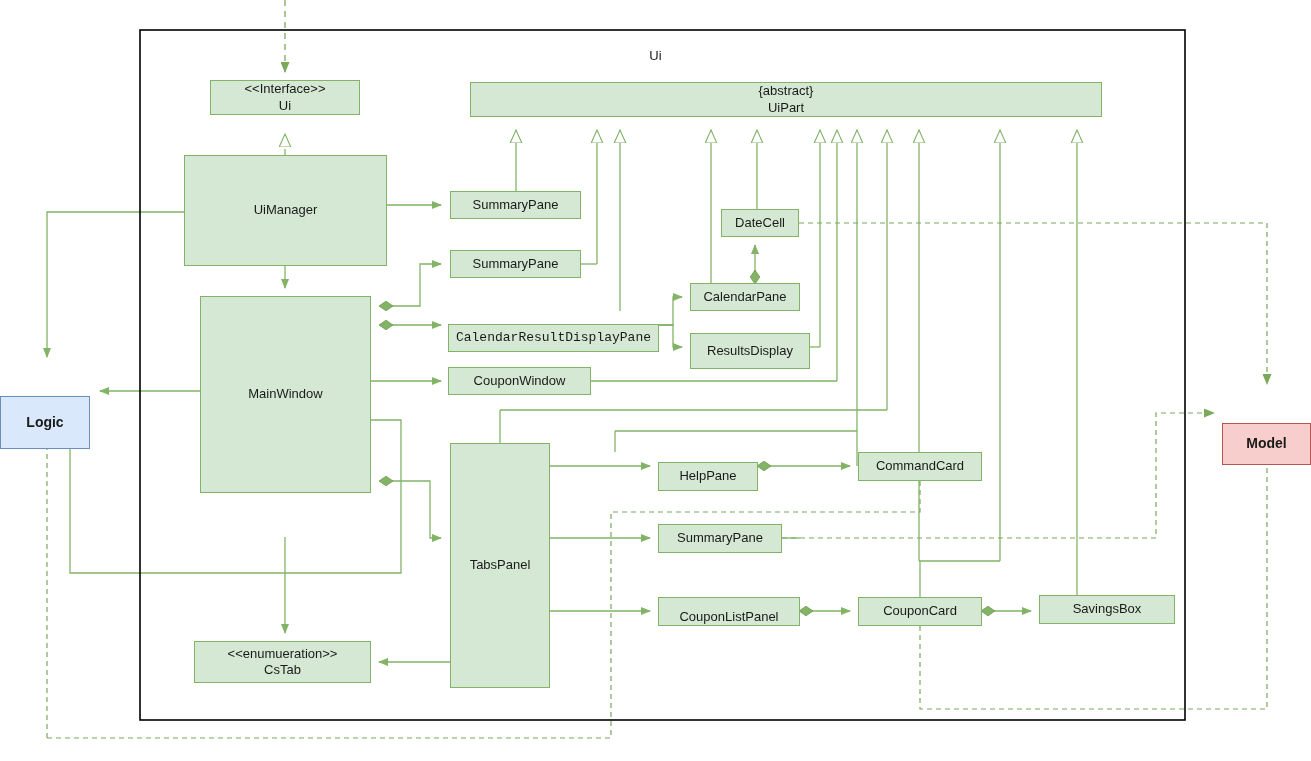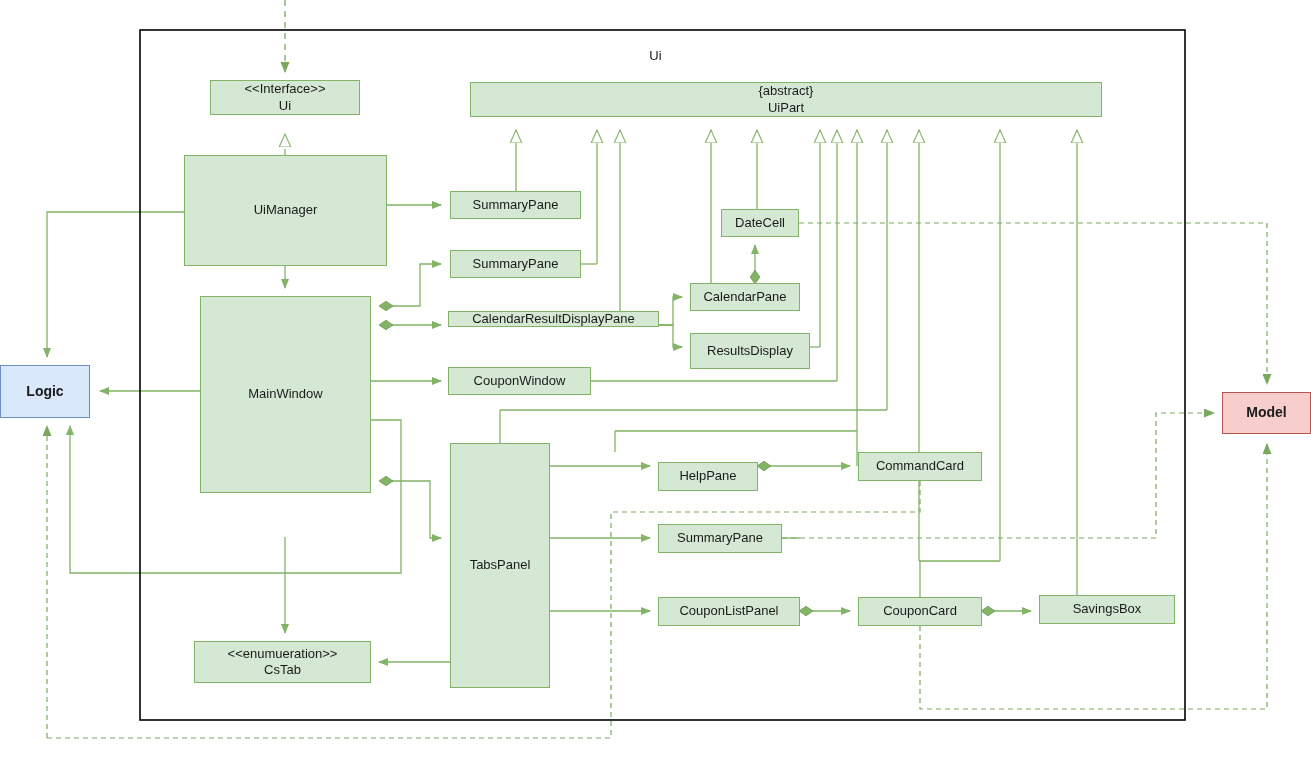--- a/index.html
+++ b/index.html
@@ -2,21 +2,21 @@
 <html><head>
 <meta charset="utf-8">
 <style>
   html,body{margin:0;padding:0;background:#ffffff;}
   body{font-family:"Liberation Sans","DejaVu Sans",sans-serif;}
   #stage{position:relative;width:1311px;height:761px;overflow:hidden;background:#fff;}
   #svg-layer{position:absolute;left:0;top:0;width:1311px;height:761px;}
   .node{position:absolute;box-sizing:border-box;display:flex;align-items:center;justify-content:center;
         text-align:center;line-height:1.25;color:#1a1a1a;font-size:13px;
         background:#d5e8d4;border:1px solid #82b366;z-index:5;}
-  .node.ext{font-weight:bold;font-size:14px;}
+  .node.ext{font-weight:bold;font-size:14px;margin-top:31px;}
   .node.logic{background:#dae8fc;border:1px solid #6c8ebf;}
   .node.model{background:#f8cecc;border:1px solid #b85450;}
   .pkg-title{position:absolute;font-size:13px;color:#1a1a1a;z-index:4;}
   .node span{pointer-events:none;}
 </style>
 </head>
 <body>
 
 <div id="stage">
 
@@ -145,21 +145,21 @@
   </div>
 
   <div class="node" style="left:450px;top:191px;width:131px;height:28px;">
     <span>SummaryPane</span>
   </div>
 
   <div class="node" style="left:450px;top:250px;width:131px;height:28px;">
     <span>SummaryPane</span>
   </div>
 
-  <div class="node" style="left:448px;top:311px;width:211px;height:16px;">
+  <div class="node" style="left:448px;top:324px;width:211px;height:28px;font-family:Liberation Mono, monospace;">
     <span>CalendarResultDisplayPane</span>
   </div>
 
   <div class="node" style="left:448px;top:367px;width:143px;height:28px;">
     <span>CouponWindow</span>
   </div>
 
   <div class="node" style="left:721px;top:209px;width:78px;height:28px;">
     <span>DateCell</span>
   </div>
@@ -181,21 +181,21 @@
   </div>
 
   <div class="node" style="left:858px;top:452px;width:124px;height:29px;">
     <span>CommandCard</span>
   </div>
 
   <div class="node" style="left:658px;top:524px;width:124px;height:29px;">
     <span>SummaryPane</span>
   </div>
 
-  <div class="node" style="left:658px;top:597px;width:142px;height:29px;">
+  <div class="node" style="left:658px;top:597px;width:142px;height:29px;align-items:flex-end;">
     <span>CouponListPanel</span>
   </div>
 
   <div class="node" style="left:858px;top:597px;width:124px;height:29px;">
     <span>CouponCard</span>
   </div>
 
   <div class="node" style="left:1039px;top:595px;width:136px;height:29px;">
     <span>SavingsBox</span>
   </div>

